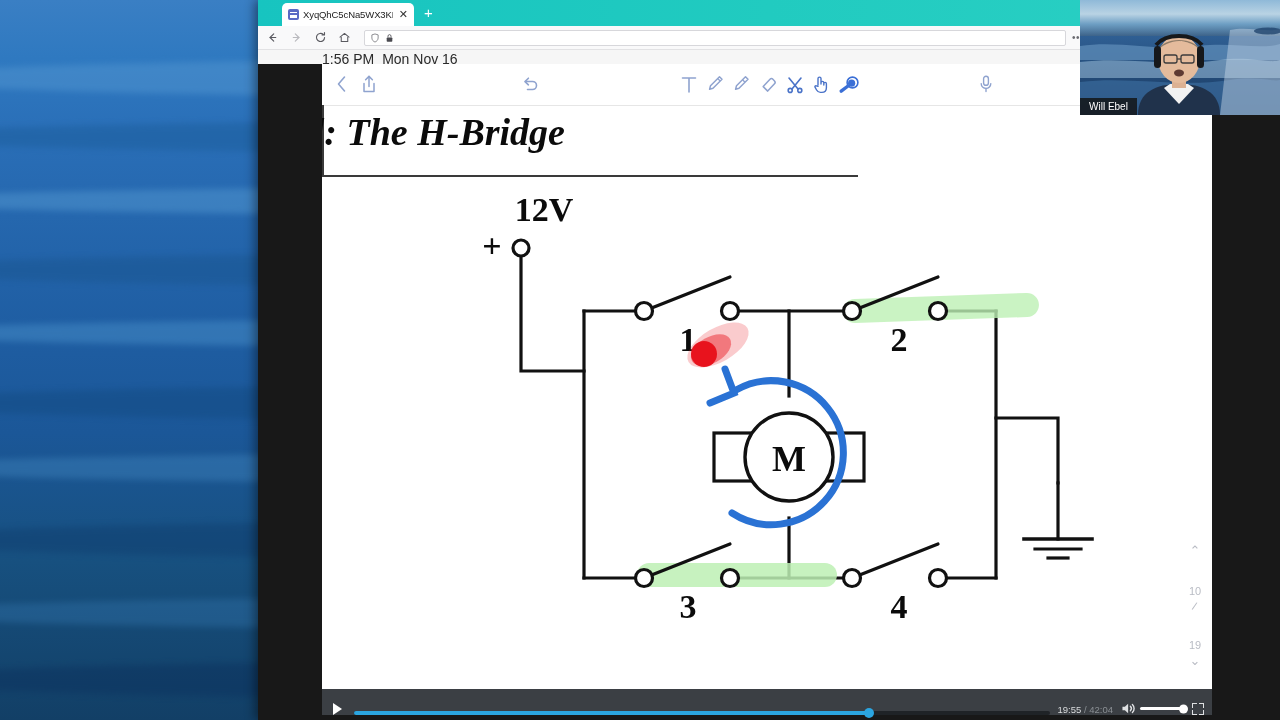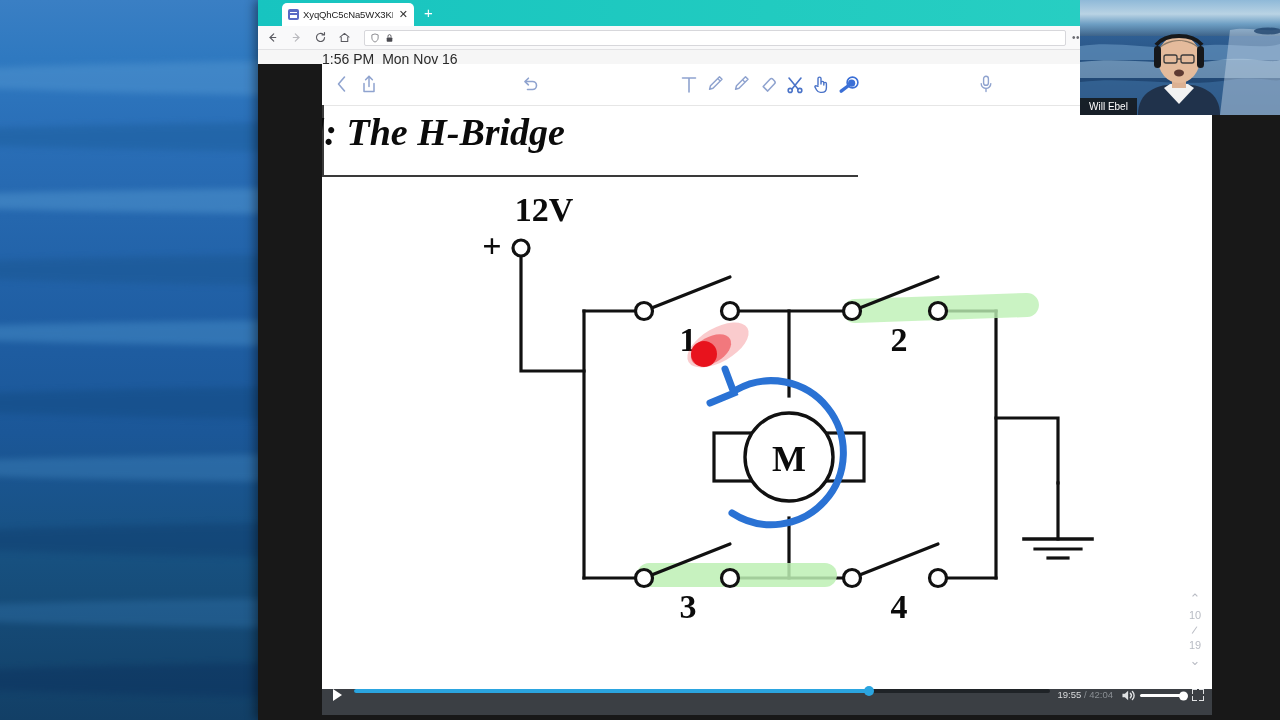--- a/index.html
+++ b/index.html
@@ -143,27 +143,27 @@
 
   .circuit { position: absolute; left: 0; top: 60px; width: 890px; height: 500px; }
 
   
   .pagenav {
     position: absolute; right: 4px; bottom: 34px; width: 26px;
     display: flex; flex-direction: column; align-items: center; gap: 5px;
     color: #b9bcc4; font-size: 11px;
   }
   .pagenav .chev { font-size: 13px; line-height: 10px; }
-  .pagenav .num { font-size: 11px; line-height: 12px; }
+  .pagenav .num { font-size: 11px; line-height: 12px; margin-top: 24px; }
   .pagenav .sep { font-size: 11px; line-height: 8px; transform: rotate(20deg); }
 
   
   .videobar {
     position: absolute; left: 64px; bottom: 5px; width: 890px; height: 26px;
-    background: #3b3f44; display: flex; align-items: flex-start; gap: 8px;
+    background: #3b3f44; display: flex; align-items: flex-end; gap: 8px;
     padding: 0 8px; box-sizing: border-box;
   }
   .playbtn {
     width: 0; height: 0; border-left: 9px solid #fff;
     border-top: 6px solid transparent; border-bottom: 6px solid transparent;
     margin-left: 3px; margin-right: 4px; flex: 0 0 auto;
   }
   .progress { position: relative; flex: 1 1 auto; height: 4px; background: #1f2327; border-radius: 2px; }
   .progress .fill { position:absolute; left:0; top:0; height:100%; background:#2ba5e0; border-radius:2px; }
   .progress .knob {

